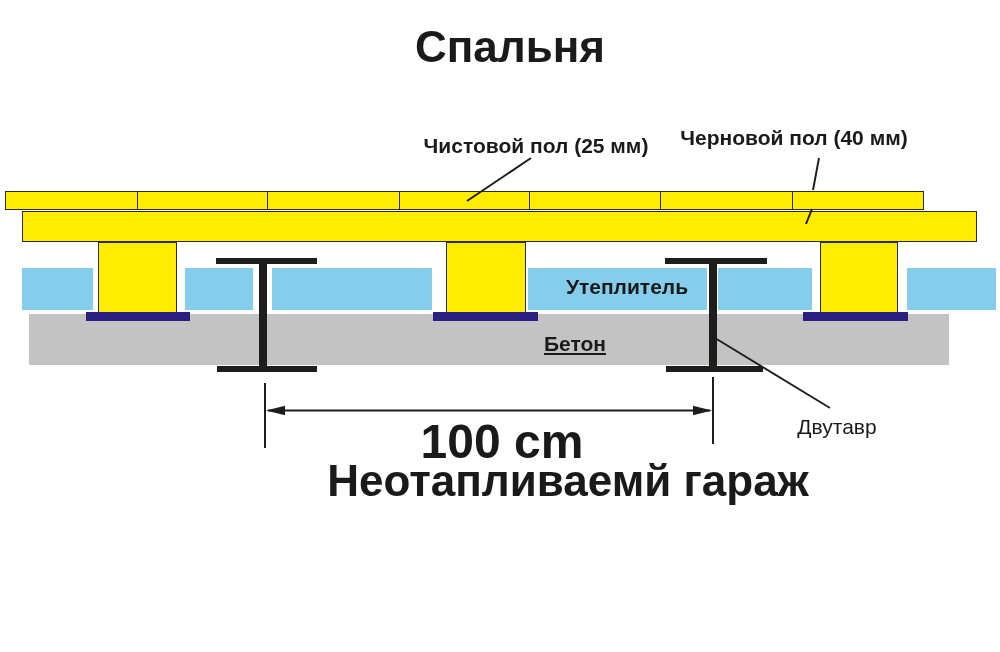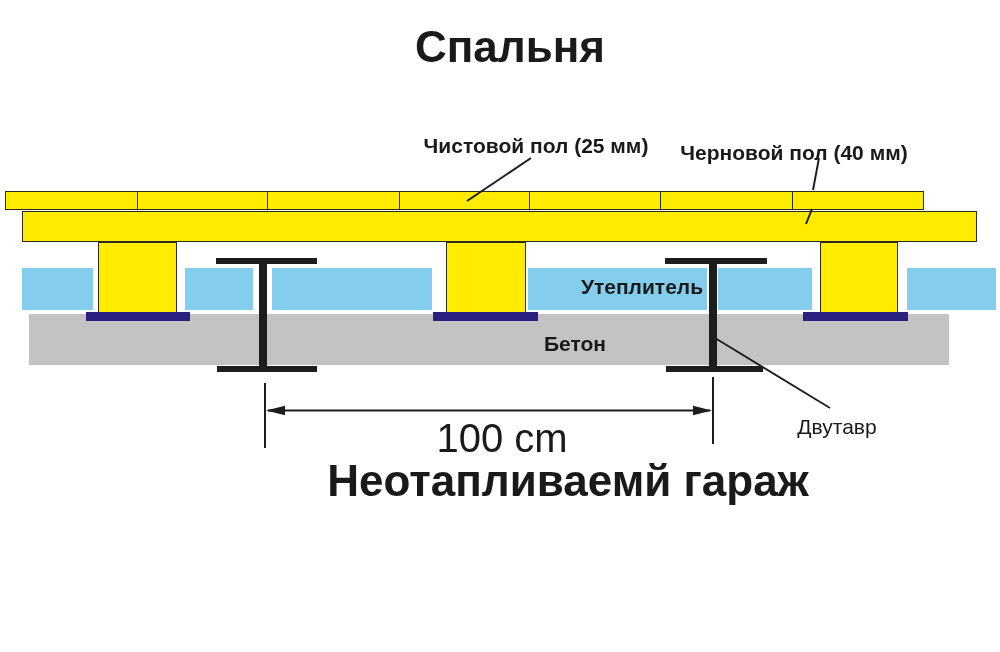--- a/index.html
+++ b/index.html
@@ -23,33 +23,33 @@
   }
   .abs{position:absolute;}
   .wood{background:var(--c-wood);border:1px solid var(--c-outline);box-sizing:border-box;}
   .blue{background:var(--c-insulation);}
   .pad{background:var(--c-pad);}
   .slab{background:var(--c-concrete);}
   .joint{position:absolute;top:0;bottom:0;width:1px;background:var(--c-outline);}
   .txt{position:absolute;white-space:nowrap;line-height:1;transform:translateX(-50%);}
   .t-title{font-size:44px;font-weight:bold;}
   .t-label{font-size:21px;font-weight:bold;}
-  .t-dim{font-size:40px;font-weight:normal;}
+  .t-dim{font-size:48px;font-weight:bold;}
   .t-plain{font-size:21px;font-weight:normal;}
   svg.overlay{position:absolute;left:0;top:0;pointer-events:none;}
 </style>
 </head>
 <body>
 
 <div id="stage">
 
   <div class="txt t-title" style="left:510px;top:25px;">Спальня</div>
 
   <div class="txt t-label" style="left:536px;top:127px;margin-top:8px;">Чистовой пол (25 мм)</div>
-  <div class="txt t-label" style="left:794px;top:127px;margin-top:15px;">Черновой пол (40 мм)</div>
+  <div class="txt t-label" style="left:794px;top:127px;">Черновой пол (40 мм)</div>
 
   <div class="abs wood" style="left:5px;top:191px;width:919px;height:19px;">
     <span class="joint" style="left:131px;"></span>
     <span class="joint" style="left:261px;"></span>
     <span class="joint" style="left:393px;"></span>
     <span class="joint" style="left:523px;"></span>
     <span class="joint" style="left:654px;"></span>
     <span class="joint" style="left:786px;"></span>
   </div>
 
@@ -65,22 +65,22 @@
   <div class="abs blue" style="left:528px;top:268px;width:179px;height:42px;"></div>
   <div class="abs blue" style="left:718px;top:268px;width:94px;height:42px;"></div>
   <div class="abs blue" style="left:907px;top:268px;width:89px;height:42px;"></div>
 
   <div class="abs slab" style="left:29px;top:314px;width:920px;height:51px;"></div>
 
   <div class="abs pad" style="left:86px;top:312px;width:104px;height:9px;"></div>
   <div class="abs pad" style="left:433px;top:312px;width:105px;height:9px;"></div>
   <div class="abs pad" style="left:803px;top:312px;width:105px;height:9px;"></div>
 
-  <div class="txt t-label" style="left:642px;top:276px;">Утеплитель</div>
-  <div class="txt t-label" style="left:575px;top:333px;">Бетон</div>
+  <div class="txt t-label" style="left:627px;top:276px;">Утеплитель</div>
+  <div class="txt t-label" style="left:575px;top:333px;text-decoration:underline;">Бетон</div>
 
   <svg class="overlay" width="1000" height="652" viewBox="0 0 1000 652">
 
     <line x1="531" y1="158" x2="467" y2="201" stroke="var(--c-beam)" stroke-width="2"></line>
 
     <line x1="819" y1="158" x2="813" y2="190" stroke="var(--c-beam)" stroke-width="2"></line>
     <line x1="812" y1="209" x2="806" y2="224" stroke="var(--c-beam)" stroke-width="2"></line>
 
     <g>
       <rect x="216" y="258" width="101" height="6" fill="var(--c-beam)"></rect>

